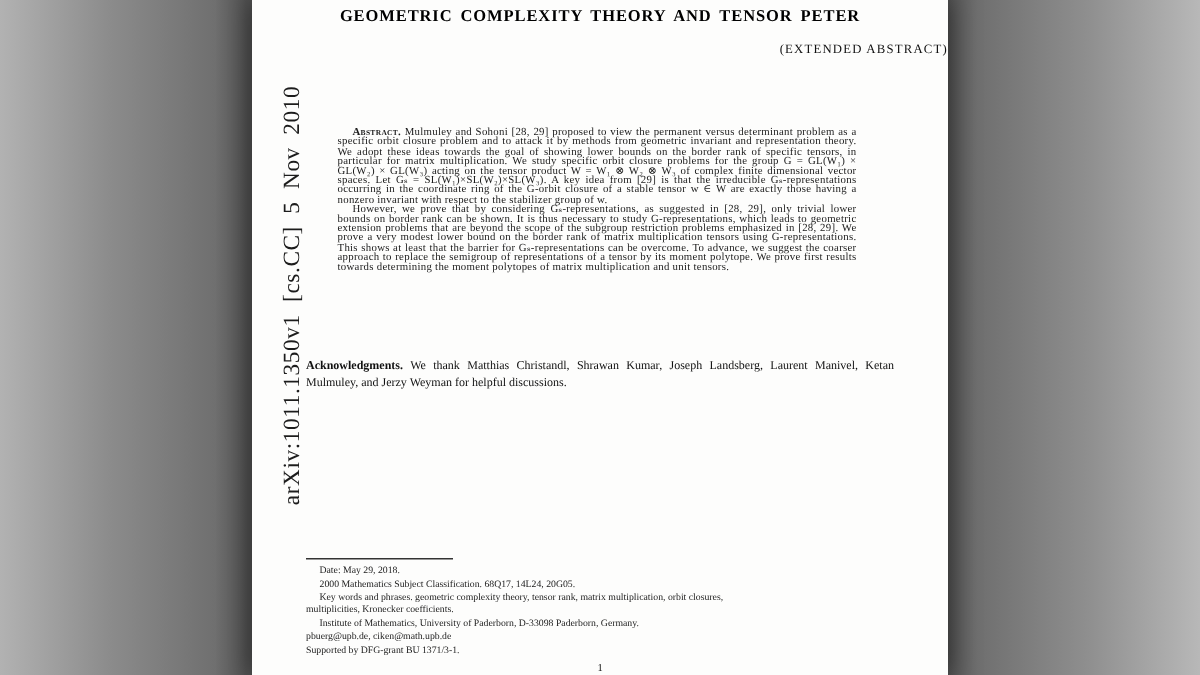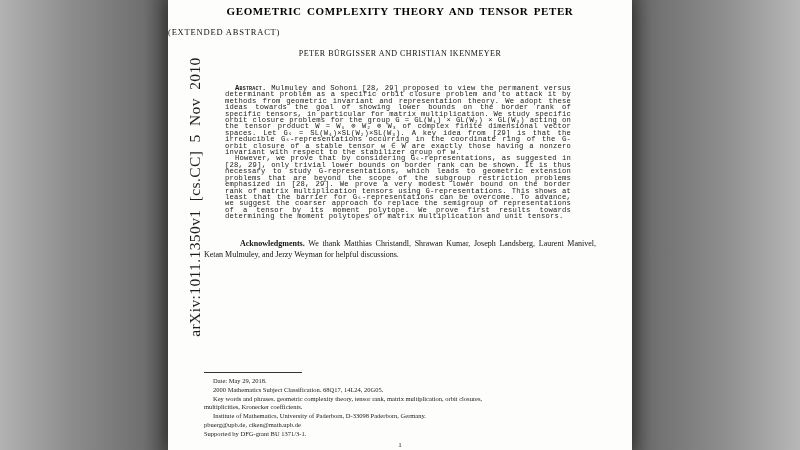--- a/index.html
+++ b/index.html
@@ -35,51 +35,50 @@
     text-align: center;
     font-size: 11px;
     font-weight: bold;
     letter-spacing: 0.6px;
     word-spacing: 2px;
     color: #000;
   }
   .subtitle {
     position: absolute;
     top: 27px; left: 0; right: 0;
-    text-align: left;
+    text-align: right;
     font-size: 8.5px;
     letter-spacing: 0.8px;
   }
   .authors {
     position: absolute;
     top: 49px; left: 0; right: 0;
     text-align: center;
     font-size: 8px;
     letter-spacing: 0.5px;
   }
   .abstract {
     position: absolute;
     left: 57px; right: 61px; top: 85px;
     font-size: 7.2px;
     line-height: 6.4px;
     letter-spacing: 0.2px;
     text-align: justify;
     color: #1a1a1a;
-    font-family: Liberation Mono, monospace;
   }
   .abstract p { text-indent: 10px; }
   .abs-label { font-weight: bold; font-variant: small-caps; }
   .ack {
     position: absolute;
     left: 36px; right: 36px; top: 239px;
     font-size: 8px;
     line-height: 10.5px;
     text-align: justify;
   }
-  .ack-label { font-weight: bold; margin-left: 36px; }
+  .ack-label { font-weight: bold; }
   .foot-rule {
     position: absolute;
     left: 36px; top: 372px;
     width: 98px; height: 1px;
     background: #333;
   }
   .footnotes {
     position: absolute;
     left: 36px; right: 36px; top: 377px;
     font-size: 6.5px;
@@ -98,21 +97,20 @@
 <body>
 
 <div class="page">
 
   <div class="arxiv-watermark">arXiv:1011.1350v1 [cs.CC] 5 Nov 2010</div>
 
   <div class="title">GEOMETRIC COMPLEXITY THEORY AND TENSOR PETER</div>
 
   <div class="subtitle">(EXTENDED ABSTRACT)</div>
 
-  <div class="authors">PETER BÜRGISSER AND CHRISTIAN IKENMEYER</div>
 
   <div class="abstract">
     <p>
       <span class="abs-label">Abstract.</span>
       <span>Mulmuley and Sohoni [28, 29] proposed to view the permanent versus determinant problem as a specific orbit closure problem and to attack it by methods from geometric invariant and representation theory. We adopt these ideas towards the goal of showing lower bounds on the border rank of specific tensors, in particular for matrix multiplication. We study specific orbit closure problems for the group G = GL(W₁) × GL(W₂) × GL(W₃) acting on the tensor product W = W₁ ⊗ W₂ ⊗ W₃ of complex finite dimensional vector spaces. Let Gₛ = SL(W₁)×SL(W₂)×SL(W₃). A key idea from [29] is that the irreducible Gₛ-representations occurring in the coordinate ring of the G-orbit closure of a stable tensor w ∈ W are exactly those having a nonzero invariant with respect to the stabilizer group of w.</span>
     </p>
     <p>However, we prove that by considering Gₛ-representations, as suggested in [28, 29], only trivial lower bounds on border rank can be shown. It is thus necessary to study G-representations, which leads to geometric extension problems that are beyond the scope of the subgroup restriction problems emphasized in [28, 29]. We prove a very modest lower bound on the border rank of matrix multiplication tensors using G-representations. This shows at least that the barrier for Gₛ-representations can be overcome. To advance, we suggest the coarser approach to replace the semigroup of representations of a tensor by its moment polytope. We prove first results towards determining the moment polytopes of matrix multiplication and unit tensors.</p>
   </div>
 
   <p class="ack">

